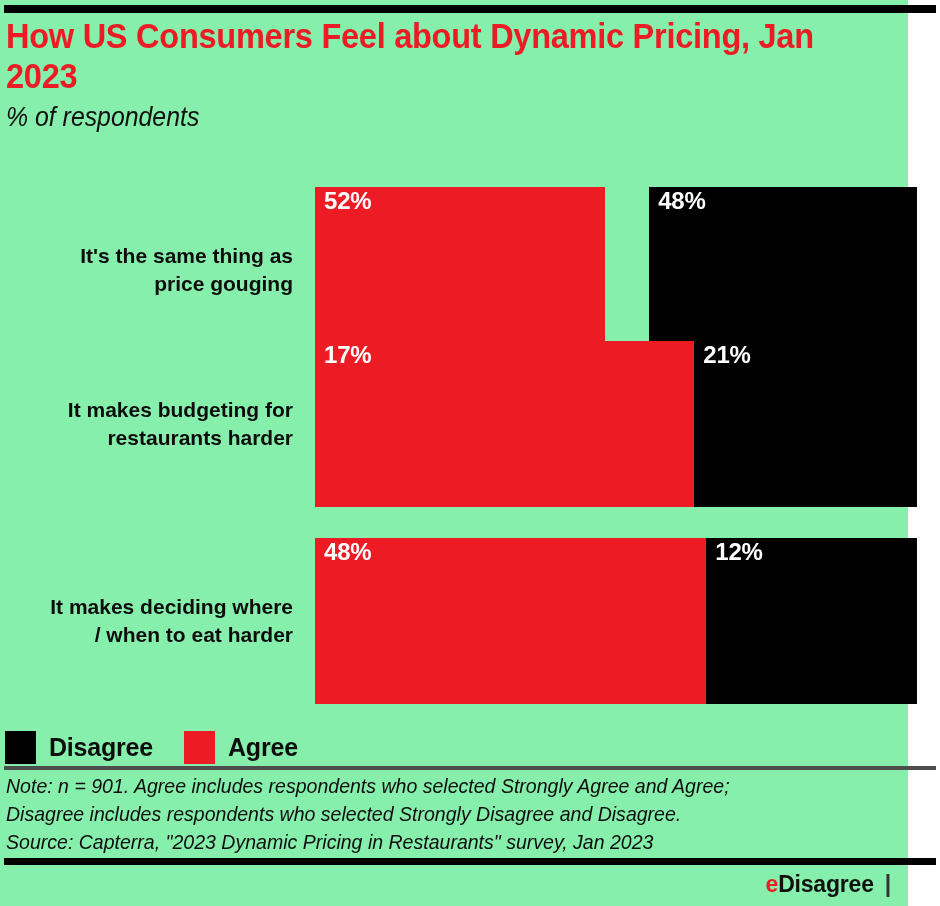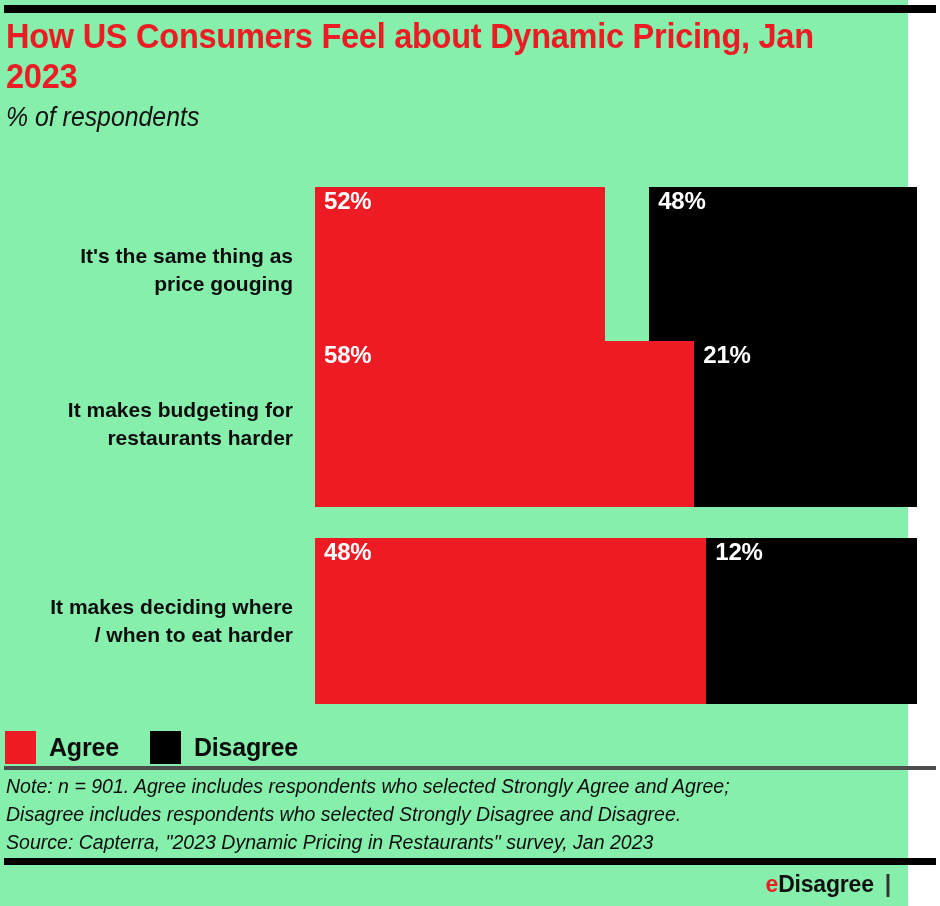--- a/index.html
+++ b/index.html
@@ -234,21 +234,21 @@
           <span class="seg-value">48%</span>
         </div>
       </div>
     </div>
 
     <div class="bar-row" style="top:169px;height:166px;">
       <div class="cat-label">It makes budgeting for
 restaurants harder</div>
       <div class="bar-track">
         <div class="seg seg-agree" style="width:63%;">
-          <span class="seg-value">58%</span>
+          <span class="seg-value">17%</span>
         </div>
         <div class="seg seg-disagree" style="width:37%;">
           <span class="seg-value">21%</span>
         </div>
       </div>
     </div>
 
     <div class="bar-row" style="top:366px;height:166px;">
       <div class="cat-label">It makes deciding where
 / when to eat harder</div>
@@ -259,26 +259,26 @@
         <div class="seg seg-disagree" style="width:35%;">
           <span class="seg-value">12%</span>
         </div>
       </div>
     </div>
 
   </div>
 
   <div class="legend">
     <div class="legend-item">
+      <span class="legend-swatch" style="background:#000000;"></span>
+      <span class="legend-label">Disagree</span>
+    </div>
+    <div class="legend-item">
       <span class="legend-swatch" style="background:#EC1B24;"></span>
       <span class="legend-label">Agree</span>
-    </div>
-    <div class="legend-item">
-      <span class="legend-swatch" style="background:#000000;"></span>
-      <span class="legend-label">Disagree</span>
     </div>
   </div>
 
   <div class="notes-rule"></div>
 
   <div class="notes">
     <div class="notes-line">Note: n = 901. Agree includes respondents who selected Strongly Agree and Agree;</div>
     <div class="notes-line">Disagree includes respondents who selected Strongly Disagree and Disagree.</div>
     <div class="notes-line">Source: Capterra, "2023 Dynamic Pricing in Restaurants" survey, Jan 2023</div>
   </div>

